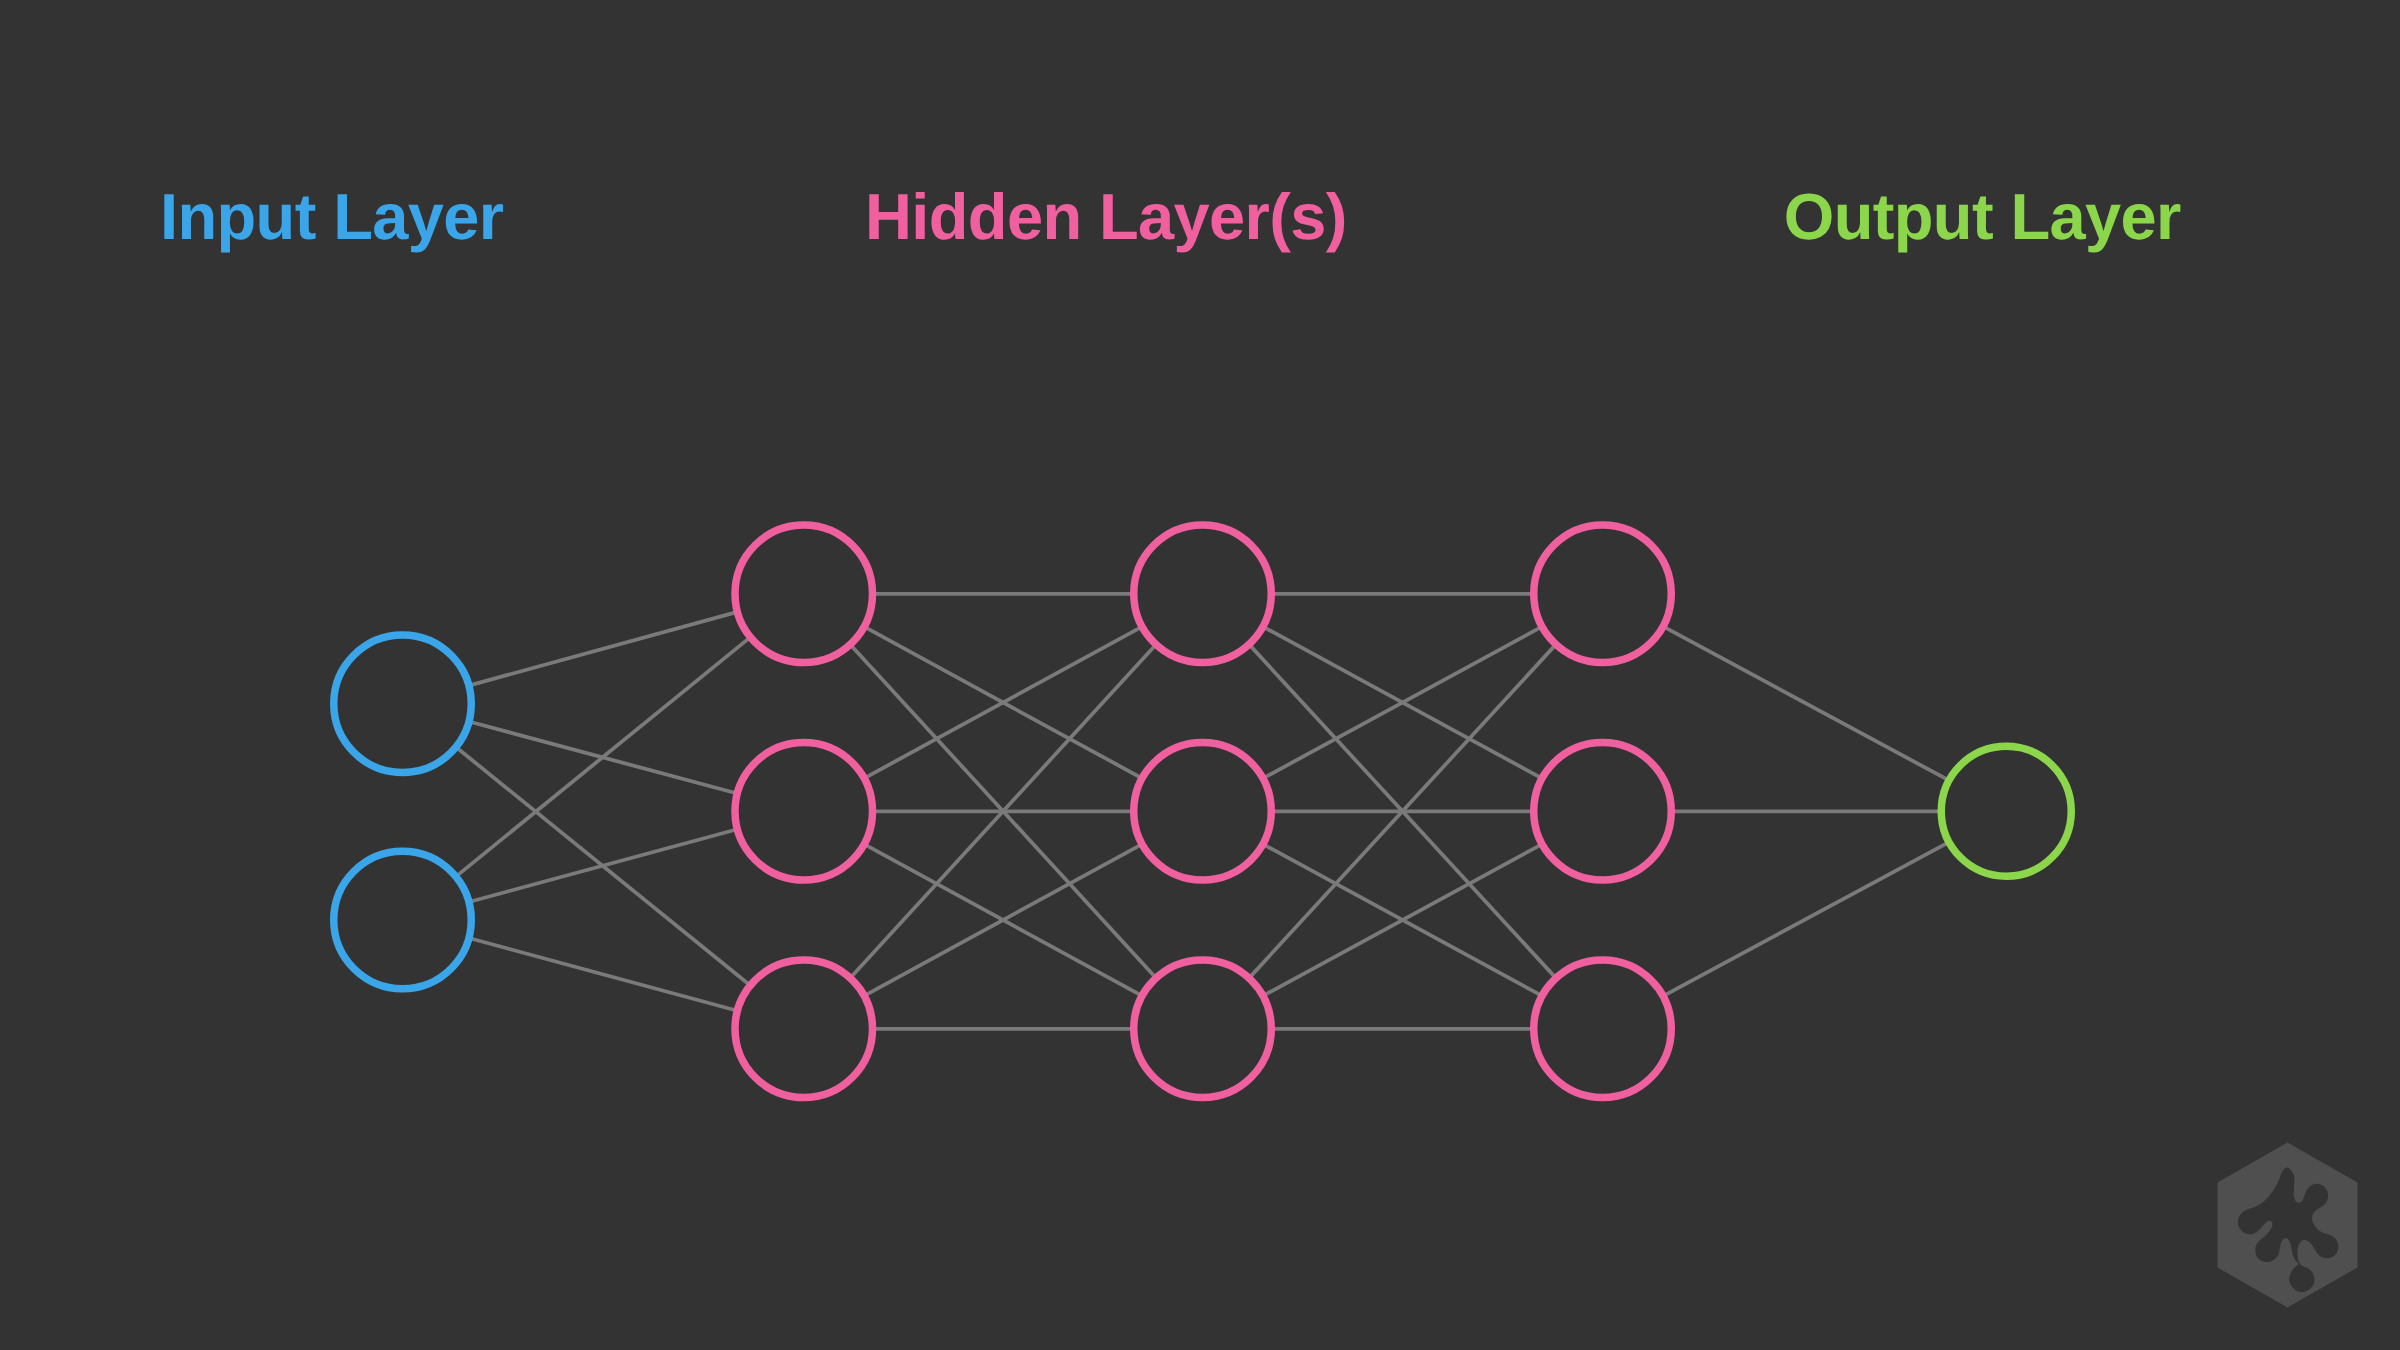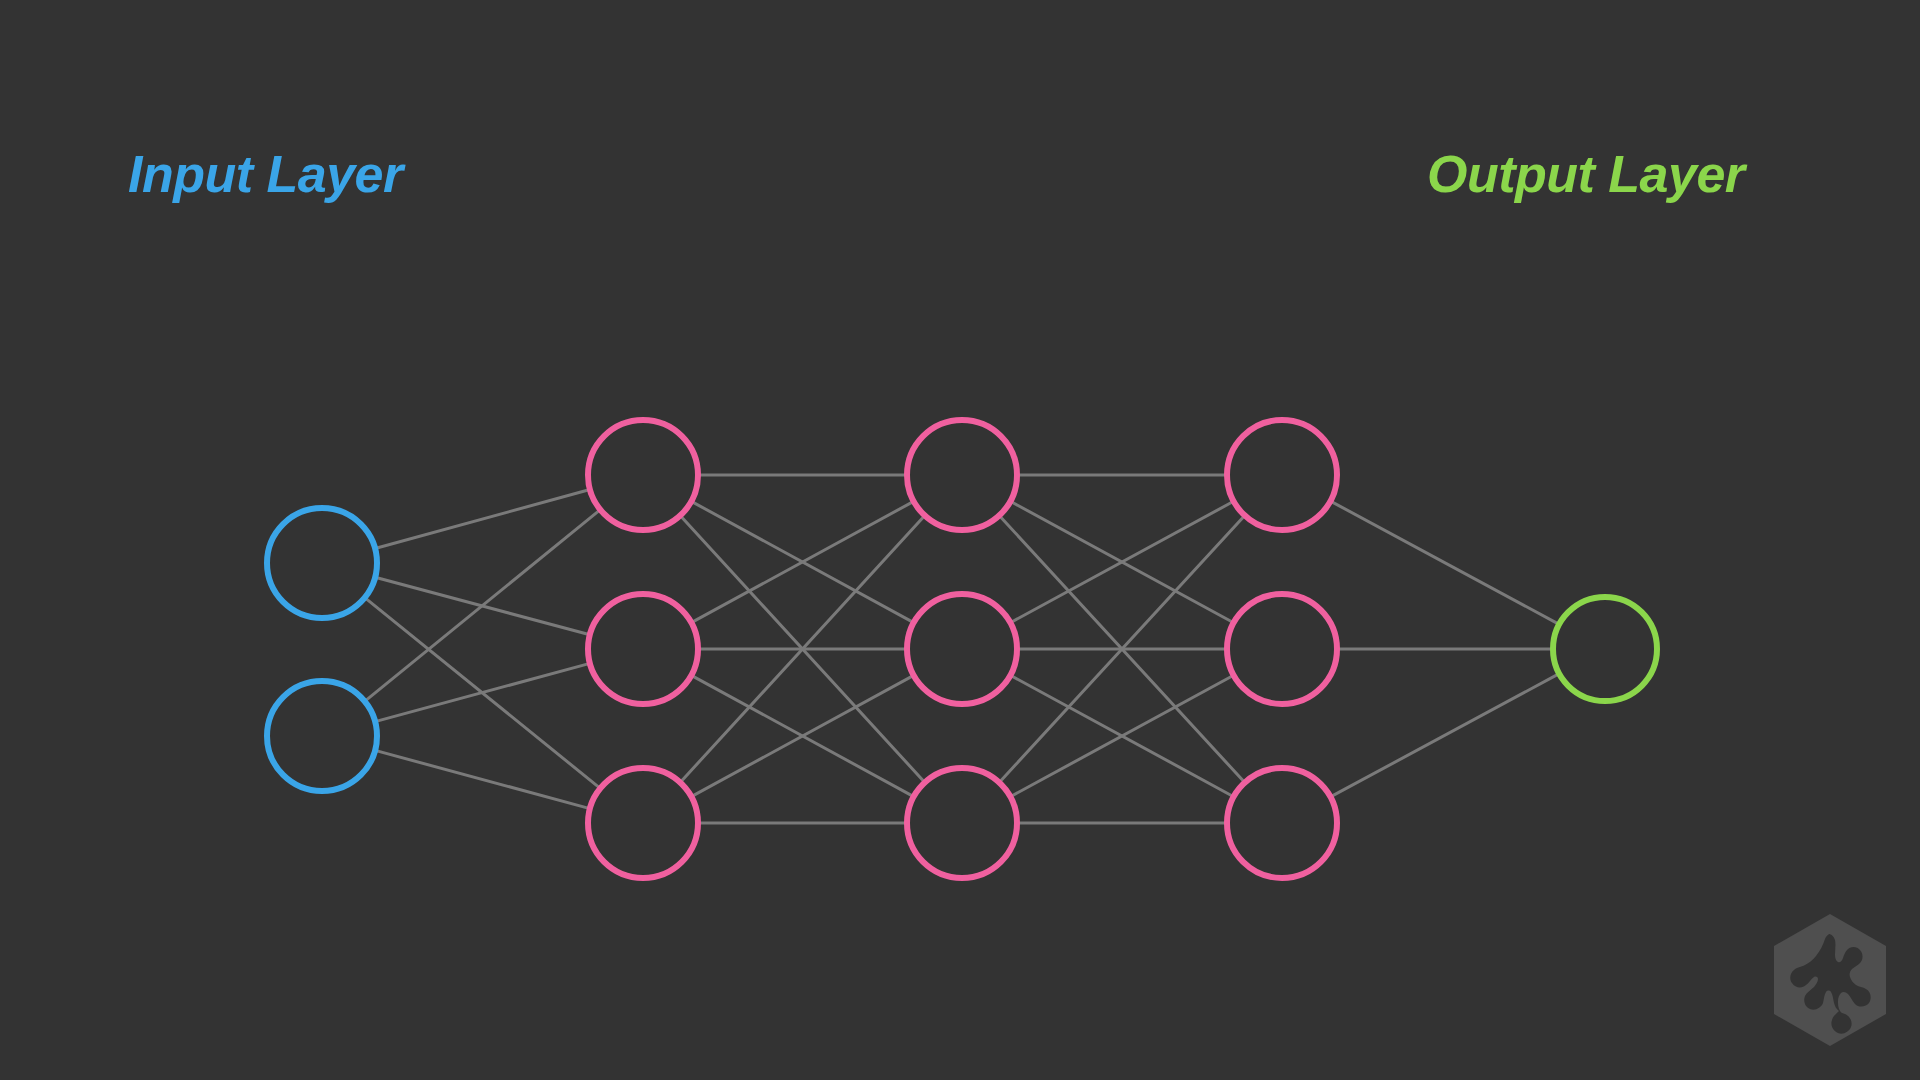--- a/index.html
+++ b/index.html
@@ -12,21 +12,20 @@
     width: 1920px;
     height: 1080px;
     overflow: hidden;
     font-family: "Liberation Sans", sans-serif;
   }
   #stage {
     position: relative;
     width: 1920px;
     height: 1080px;
     background: #333333;
-    font-style: italic;
   }
   #net-svg {
     position: absolute;
     inset: 0;
     width: 1920px;
     height: 1080px;
     display: block;
   }
   .layer-label {
     position: absolute;
@@ -96,20 +95,21 @@
         <circle cx="962" cy="823" r="55" fill="none" stroke="#F0609F" stroke-width="6"></circle>
         <circle cx="1282" cy="475" r="55" fill="none" stroke="#F0609F" stroke-width="6"></circle>
         <circle cx="1282" cy="649" r="55" fill="none" stroke="#F0609F" stroke-width="6"></circle>
         <circle cx="1282" cy="823" r="55" fill="none" stroke="#F0609F" stroke-width="6"></circle>
         <circle cx="1605" cy="649" r="52" fill="none" stroke="#8BD64B" stroke-width="6"></circle>
       </g>
   </svg>
 
   <div class="layer-label" id="label-input" style="color: rgb(58, 165, 232);">Input Layer</div>
 
+  <div class="layer-label" id="label-hidden" style="color: rgb(240, 96, 159);">Hidden Layer(s)</div>
 
   <div class="layer-label" id="label-output" style="color: rgb(139, 214, 75); margin-left: 44px;">Output Layer</div>
 
   <svg id="watermark" viewBox="0 0 124 136" xmlns="http://www.w3.org/2000/svg">
     <path id="wm-hex" d="M62 2 L118 34 L118 102 L62 134 L6 102 L6 34 Z" fill="#4F4F4F"></path>
     <path id="wm-glyph" d="M63 22 c-3 0 -5 2 -6 5 c-2 6 -5 12 -9 17 c-3 4 -7 7 -11 9
              c-4 2 -8 2 -11 5 c-4 3 -5 9 -2 13 c3 5 10 6 14 2 c3 -2 5 -6 8 -8
              c2 -1 4 0 4 2 c0 3 -2 5 -4 8 c-3 3 -7 5 -9 9 c-2 5 0 11 5 13
              c5 2 11 -1 13 -6 c1 -4 1 -8 3 -11 c1 -2 4 -2 5 0 c2 3 2 7 3 11
              c1 3 2 6 5 8 c-3 3 -6 5 -7 9 c-2 5 1 11 6 13 c5 2 11 -1 13 -6

